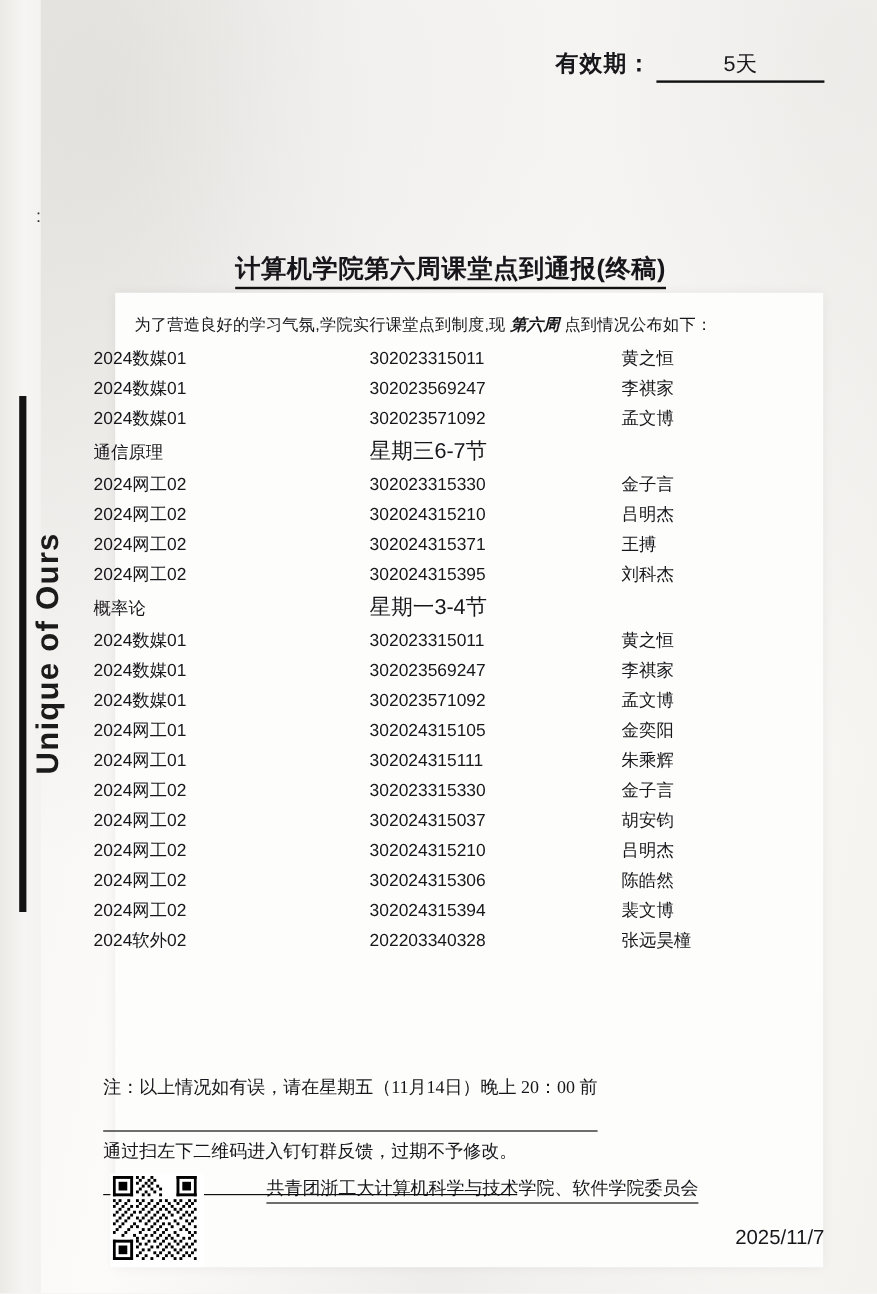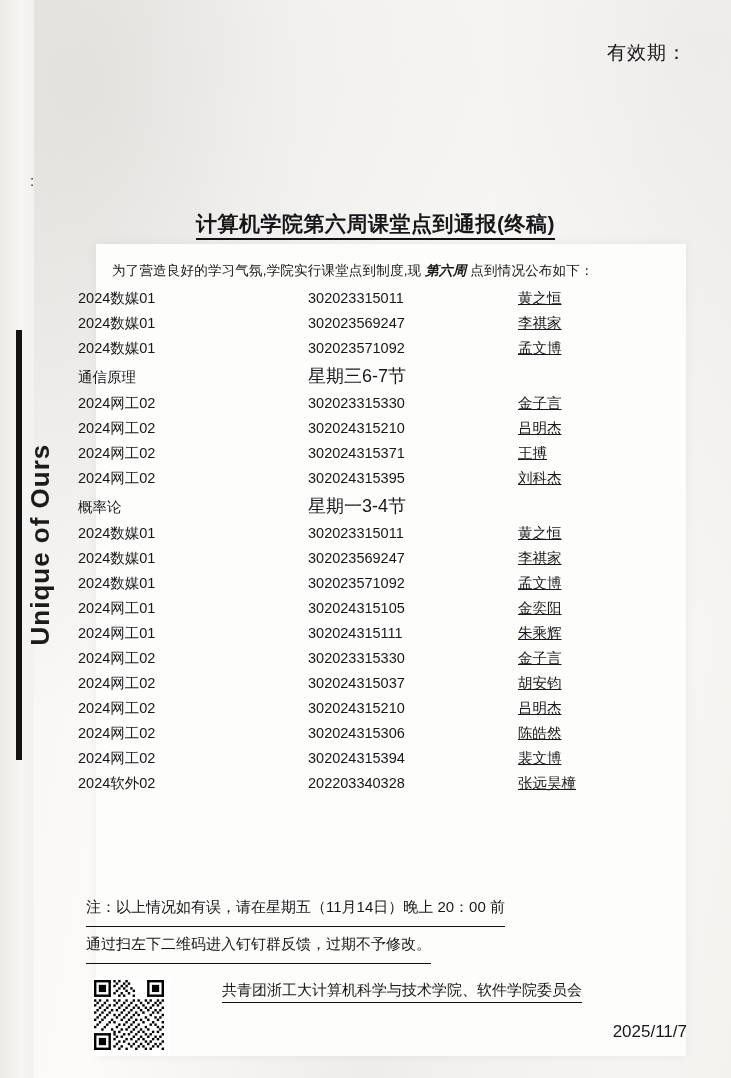--- a/index.html
+++ b/index.html
@@ -79,21 +79,21 @@
   
   .validity {
     position: absolute;
     right: 44px;
     top: 40px;
     display: flex;
     align-items: baseline;
     gap: 4px;
   }
   .validity-label {
-    font-weight: 400;
+    font-weight: 700;
     font-size: 19px;
     letter-spacing: 1px;
     text-align: right;
   }
   .validity-value {
     display: inline-block;
     min-width: 140px;
     text-align: center;
     font-size: 18px;
     border-bottom: 2px solid #111;
@@ -149,38 +149,39 @@
     border-collapse: collapse;
   }
   .records td {
     font-size: 14.5px;
     padding: 3px 0 3px 0;
     vertical-align: baseline;
     white-space: nowrap;
   }
   .col-class { width: 230px; padding-left: 0px !important; }
   .col-id    { width: 210px; }
-  .col-name  { width: 160px; text-decoration: underline; }
+  .col-name  { width: 160px; }
 
   .row-course .col-class { font-size: 14.5px; }
   .row-course .col-id { font-size: 18px; }
 
   
   .note {
     position: absolute;
     left: 86px;
     top: 890px;
     width: 580px;
     font-size: 15px;
     line-height: 34px;
   }
   .note .u {
     border-bottom: 1.6px solid #111;
-    padding-bottom: 2px;
+    padding-bottom: 18px;
     display: inline-block;
+    font-family: Liberation Serif, serif;
   }
 
   .signature {
     position: absolute;
     left: 222px;
     top: 981px;
     font-size: 15px;
     border-bottom: 1.6px solid #111;
     padding-bottom: 2px;
   }
@@ -212,20 +213,21 @@
   <div class="inner-sheet"></div>
 
   <div class="spine">
     <div class="spine-bar"></div>
   </div>
   <div class="spine-text">Unique of Ours</div>
   <div class="spine-colon">:</div>
 
   <div class="validity">
     <span class="validity-label">有效期：</span>
+    <span class="validity-value">5天</span>
   </div>
 
 
   <div class="doc-title">
     <span>计算机学院第六周课堂点到通报(终稿)</span>
   </div>
 
   <div class="intro">
     <span>为了营造良好的学习气氛,学院实行课堂点到制度,现 </span><b>第六周</b><span> 点到情况公布如下：</span>
   </div>

